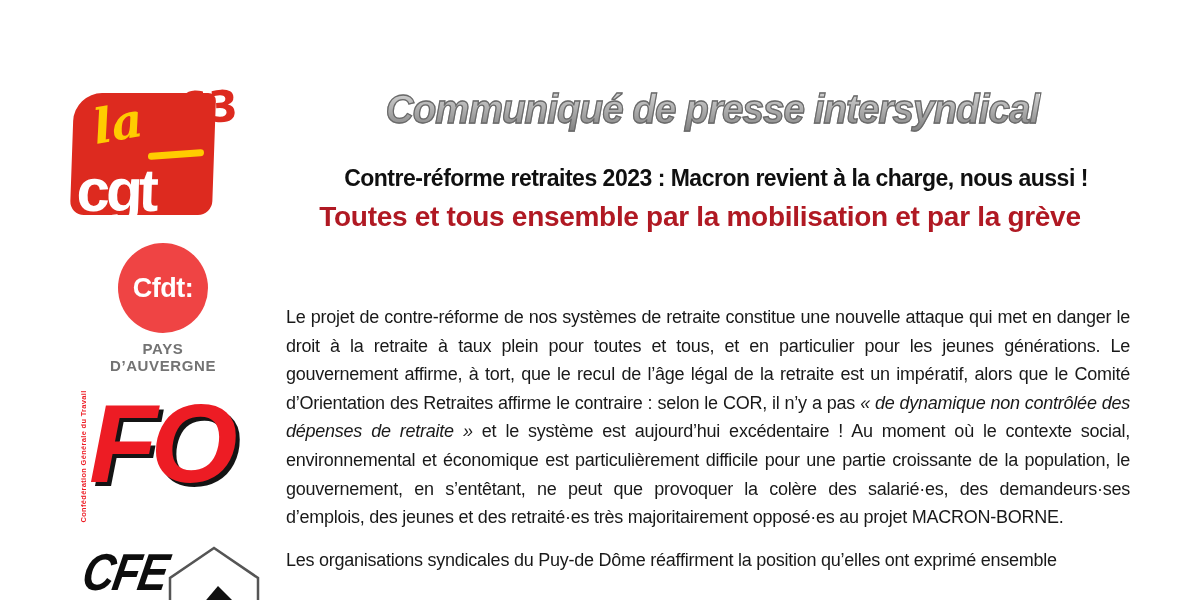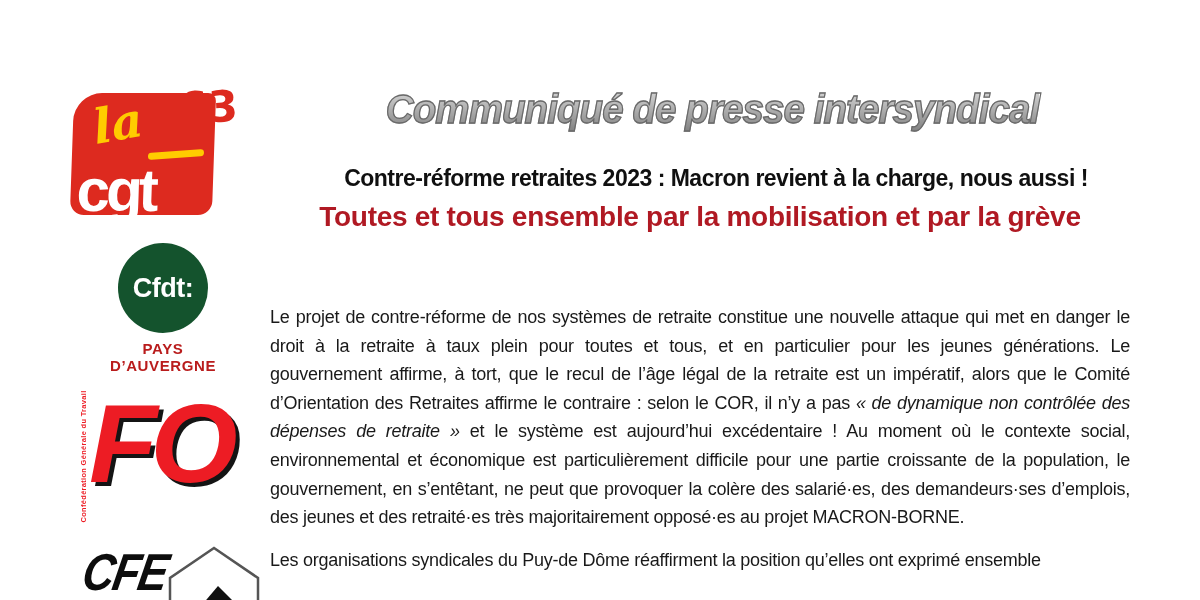--- a/index.html
+++ b/index.html
@@ -49,21 +49,21 @@
   }
   .sub1 { top: 201px; }
   .sub2 { top: 251px; }
 
   .bodytext {
     position: absolute; top: 303px; left: 2px; width: 860px;
     text-align: justify;
     font-size: 18px; line-height: 28.6px; letter-spacing: -0.25px;
     color: #191919;
   }
-  .bodytext p { margin: 0 0 14px 0; }
+  .bodytext p { margin: 0 0 14px 16px; }
   .bodytext .it { font-style: italic; }
 
   
 
   
   .cgt-logo { position: absolute; left: 70px; top: 84px; width: 176px; height: 134px; }
   .cgt-num {
     position: absolute; right: 8px; top: -2px;
     font-size: 43px; font-weight: 800; color: #dd2a1f;
     font-family: "DejaVu Sans", sans-serif; transform: rotate(-2deg);
@@ -85,25 +85,25 @@
   .cgt-text {
     position: absolute; left: 6px; bottom: -6px;
     font-size: 60px; font-weight: 800; letter-spacing: -4px;
     color: #ffffff; line-height: 1;
   }
 
   
   .cfdt-logo { position: absolute; left: 98px; top: 243px; width: 130px; text-align: center; }
   .cfdt-circle {
     width: 90px; height: 90px; border-radius: 50%;
-    background: #14532d; margin: 0 auto;
+    background: #ef4444; margin: 0 auto;
     display: flex; align-items: center; justify-content: center;
   }
   .cfdt-name { color: #ffffff; font-size: 27px; font-weight: bold; letter-spacing: -0.5px; }
-  .cfdt-region { margin-top: 7px; color: #b91c1c; font-weight: bold; font-size: 15px; line-height: 17px; letter-spacing: 0.6px; }
+  .cfdt-region { margin-top: 7px; color: #737373; font-weight: bold; font-size: 15px; line-height: 17px; letter-spacing: 0.6px; }
 
   
   .fo-logo { position: absolute; left: 63px; top: 398px; width: 180px; height: 146px; }
   .fo-vertical {
     position: absolute; left: -38px; top: 62px; width: 116px;
     transform: rotate(-90deg);
     font-size: 7.5px; font-weight: bold; color: #ed1c24;
     text-align: center; letter-spacing: 0.3px; white-space: nowrap;
   }
   .fo-text {

